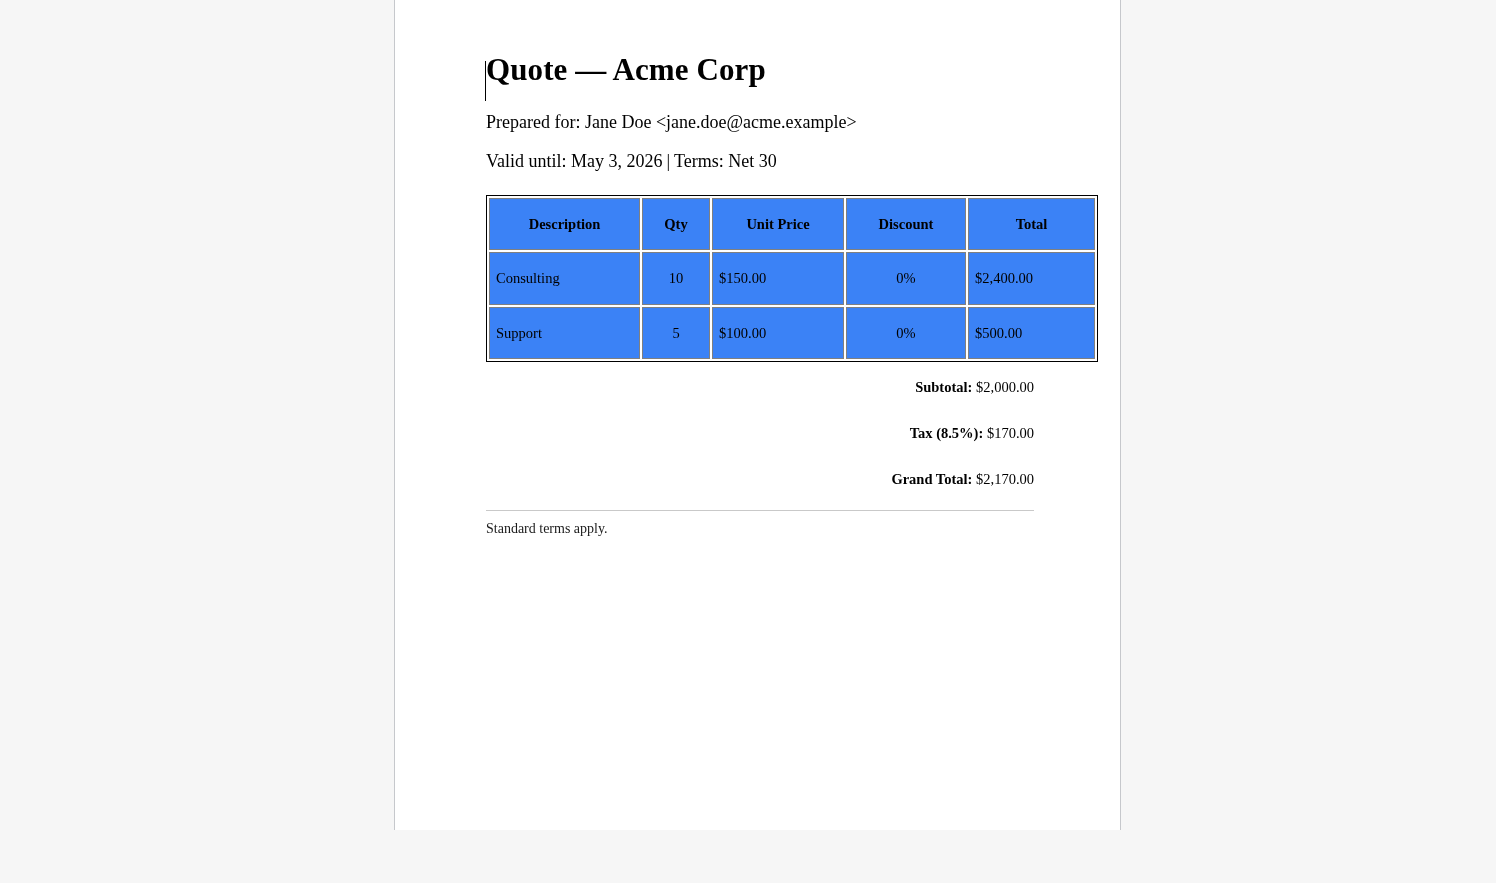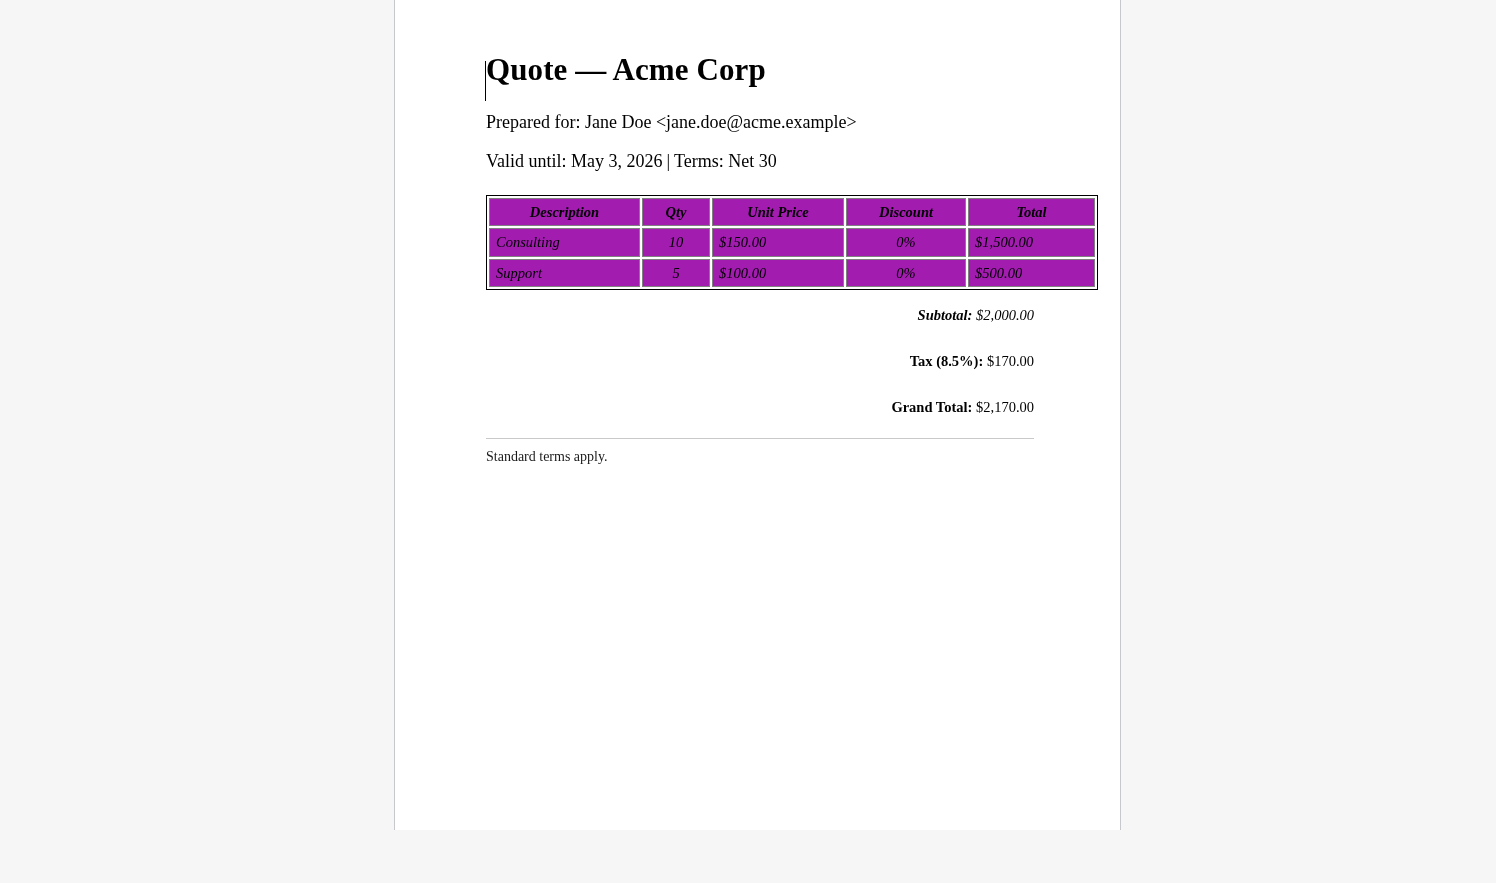--- a/index.html
+++ b/index.html
@@ -79,25 +79,24 @@
     border-spacing: 2px;
     border: 1px solid #000000;
     font-size: 14.5px;
     color: #000000;
     background: #ffffff;
     table-layout: fixed;
   }
   .items-table th,
   .items-table td {
     border: 1px solid #808080;
-    padding: 4px 6px;
+    padding: 16px 6px;
     line-height: 1.25;
     vertical-align: middle;
-    background: #a21caf;
-    font-style: italic;
+    background: #3b82f6;
   }
   .items-table th {
     font-weight: bold;
     text-align: center;
   }
   .col-desc  { width: 137px; }
   .col-qty   { width: 54px;  }
   .col-price { width: 118px; margin-top: 7px; }
   .col-disc  { width: 106px; }
   .col-total { width: 113px; }
@@ -107,21 +106,21 @@
   .align-right  { }
 
   
   .totals {
     margin-top: 14px;
     text-align: right;
     font-size: 14.5px;
     color: #000000;
   }
   .totals-row { margin-top: 28px; line-height: 1.25; }
-  .totals-row:first-child { margin-top: 16px; font-style: italic; }
+  .totals-row:first-child { margin-top: 16px; }
   .totals-label { font-weight: bold; }
   .totals-value { font-weight: normal; }
 
   
   .divider {
     margin: 22px 0 0 0;
     border: 0;
     border-top: 1px solid #c9c9c9;
     height: 0;
     width: 548px;
@@ -159,21 +158,21 @@
             <th class="col-disc align-center">Discount</th>
             <th class="col-total align-center">Total</th>
           </tr>
         </thead>
         <tbody>
           <tr>
             <td class="col-desc align-left">Consulting</td>
             <td class="col-qty align-center">10</td>
             <td class="col-price align-right">$150.00</td>
             <td class="col-disc align-center">0%</td>
-            <td class="col-total align-right">$1,500.00</td>
+            <td class="col-total align-right">$2,400.00</td>
           </tr>
           <tr>
             <td class="col-desc align-left">Support</td>
             <td class="col-qty align-center">5</td>
             <td class="col-price align-right">$100.00</td>
             <td class="col-disc align-center">0%</td>
             <td class="col-total align-right">$500.00</td>
           </tr>
         </tbody>
       </table>

